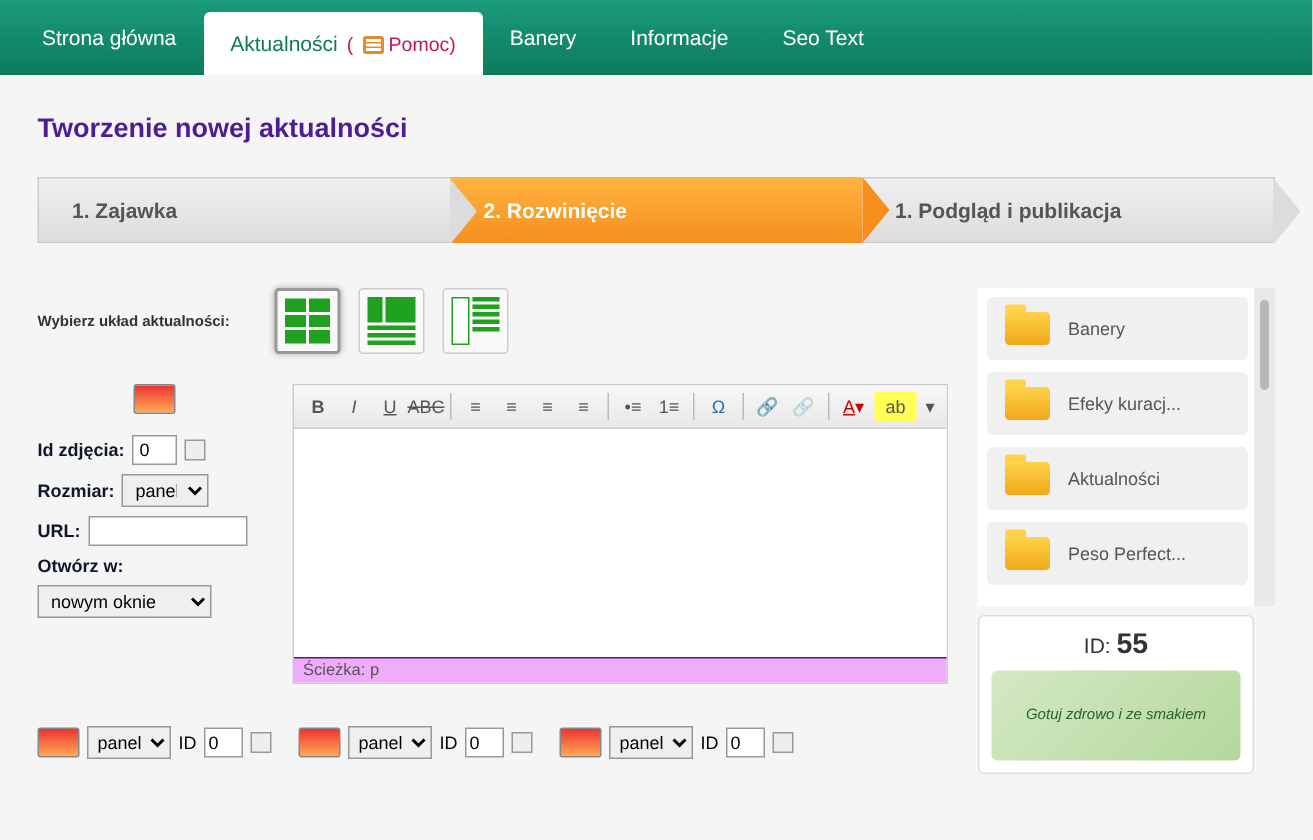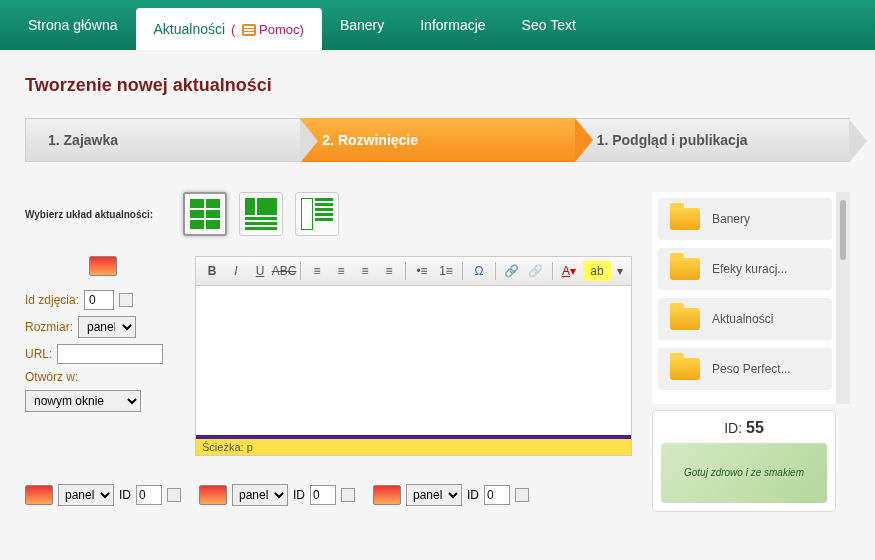--- a/index.html
+++ b/index.html
@@ -6,21 +6,21 @@
 body { background: #f5f5f5; width: 875px; height: 560px; overflow: hidden; }
 
 .topnav { background: linear-gradient(#1a9b7a, #0d7a5e); height: 50px; display: flex; align-items: center; padding: 0 10px; }
 .topnav .tab { color: #fff; padding: 0 18px; height: 50px; display: flex; align-items: center; font-size: 14px; cursor: pointer; }
 .topnav .tab.active { background: #fff; color: #0d7a5e; border-radius: 4px 4px 0 0; height: 42px; margin-top: 8px; }
 .topnav .tab .help { color: #be185d; margin-left: 6px; font-size: 13px; }
 .help-icon { display:inline-block; width:14px; height:12px; background:#e38a2a; margin:0 3px; vertical-align:middle; border-radius:2px; position:relative; }
 .help-icon::after { content:''; position:absolute; top:2px; left:2px; right:2px; height:2px; background:#fff; box-shadow:0 3px 0 #fff, 0 6px 0 #fff; }
 
 .page { padding: 25px 25px 0 25px; }
-.page-title { color: #7f1d1d; font-size: 18px; font-weight: bold; margin-bottom: 22px; }
+.page-title { color: #4c1d95; font-size: 18px; font-weight: bold; margin-bottom: 22px; }
 
 .wizard { display: flex; height: 44px; margin-bottom: 30px; }
 .wizard .step { flex: 1; display: flex; align-items: center; padding: 0 22px; font-size: 14px; font-weight: bold; position: relative; }
 .wizard .step1 { background: linear-gradient(#f0f0f0,#dcdcdc); color: #555; border:1px solid #ccc; border-right:none; }
 .wizard .step2 { background: linear-gradient(#ffb341,#f58f1e); color: #fff; }
 .wizard .step3 { background: linear-gradient(#f0f0f0,#dcdcdc); color: #555; border:1px solid #ccc; border-left:none;}
 .wizard .step::after { content:''; position:absolute; right:-18px; top:0; border-top:22px solid transparent; border-bottom:22px solid transparent; z-index:2; }
 .wizard .step1::after { border-left:18px solid #dcdcdc; }
 .wizard .step2::after { border-left:18px solid #f58f1e; }
 .wizard .step3::after { border-left:18px solid #dcdcdc; }
@@ -35,52 +35,52 @@
 .layout-opt { width:44px; height:44px; border:1px solid #ccc; background:#f9f9f9; border-radius:3px; padding:5px; cursor:pointer; display:flex; flex-direction:column; gap:2px; }
 .layout-opt.sel { border:2px solid #999; box-shadow:0 0 4px rgba(0,0,0,0.3); }
 .layout-opt .ln { background:#1fa01f; height:3px; }
 .layout-opt .row { display:flex; gap:2px; flex:1; }
 .layout-opt .col { background:#1fa01f; flex:1; }
 
 .editor-row { display:flex; gap:15px; }
 .img-props { width:155px; font-size:12px; }
 .img-thumb { width:28px; height:20px; background:linear-gradient(#e33,#fa5); border:1px solid #888; margin:0 auto 14px; border-radius:2px; }
 .prop-row { display:flex; align-items:center; gap:5px; margin-bottom:6px; }
-.prop-row label { font-weight:normal; color:#a16207; }
+.prop-row label { font-weight:bold; color:#0f172a; }
 .prop-row input[type=text], .prop-row select { border:1px solid #999; padding:2px 4px; font-size:12px; }
 .id-input { width:30px; }
 .chk { width:14px; height:14px; border:1px solid #999; background:#eee; }
 .size-sel { width:58px; }
 .url-input { width:106px; }
 .open-sel { width:116px; }
 
 .editor { flex:1; border:1px solid #ccc; background:#fff; display:flex; flex-direction:column; height:200px; }
 .toolbar { background:linear-gradient(#f8f8f8,#e8e8e8); border-bottom:1px solid #ccc; padding:4px 6px; display:flex; gap:4px; align-items:center; }
 .tb-btn { width:20px; height:20px; display:flex; align-items:center; justify-content:center; font-size:12px; color:#555; cursor:pointer; border-radius:2px; }
 .tb-sep { width:1px; height:18px; background:#bbb; margin:0 2px; }
 .editor-body { flex:1; background:#fff; }
-.editor-path { background:#fde047; border-top:4px solid #4c1d95; padding:2px 6px; font-size:11px; color:#555; }
+.editor-path { background:#f0abfc; border-top:1px solid #4c1d95; padding:2px 6px; font-size:11px; color:#555; }
 
 .bottom-units { display:flex; gap:18px; margin-top:28px; padding-bottom:10px; }
 .unit { display:flex; align-items:center; gap:5px; font-size:12px; }
 .unit .img-thumb { margin:0; }
 .unit select { border:1px solid #999; padding:2px; font-size:12px; width:56px; }
 .unit .id-lbl { font-weight:normal; color:#000000; }
 .unit input { width:26px; border:1px solid #999; padding:2px; font-size:12px; }
 
 .folder-list { background:#fff; border-right:14px solid #e9e9e9; padding:6px 4px 6px 6px; position:relative; }
 .folder-list::after { content:''; position:absolute; right:-10px; top:8px; width:6px; height:60px; background:#b8b8b8; border-radius:3px; }
 .folder-item { display:flex; align-items:center; gap:12px; background:#f0f0f0; border-radius:4px; padding:10px 12px; margin-bottom:8px; cursor:pointer; }
 .folder-icon { width:30px; height:22px; background:linear-gradient(#ffd24a,#f0a818); border-radius:3px; position:relative; }
 .folder-icon::before { content:''; position:absolute; top:-5px; left:0; width:14px; height:6px; background:#ffd24a; border-radius:2px 2px 0 0; }
 .folder-label { font-size:12px; color:#555; overflow:hidden; text-overflow:ellipsis; white-space:nowrap; }
 
 .asset-card { background:#fff; border:1px solid #ddd; border-radius:4px; margin-top:6px; padding:8px; text-align:center; margin-right:14px; }
 .asset-id { font-size:14px; color:#333; }
-.asset-id b { font-size:16px; }
+.asset-id b { font-size:19px; }
 .asset-img { margin-top:6px; height:60px; background:linear-gradient(135deg,#d4e8c4,#b4d89c); border-radius:4px; display:flex; align-items:center; justify-content:center; font-size:10px; color:#2a6030; font-style:italic; text-align:left; padding:4px 8px; line-height:1.2; }
 </style>
 </head>
 <body>
 
 <div class="topnav">
   <div class="tab">Strona główna</div>
   <div class="tab active">
     <span>Aktualności</span>
     <span class="help">( <span class="help-icon"></span><span>Pomoc</span>)</span>

